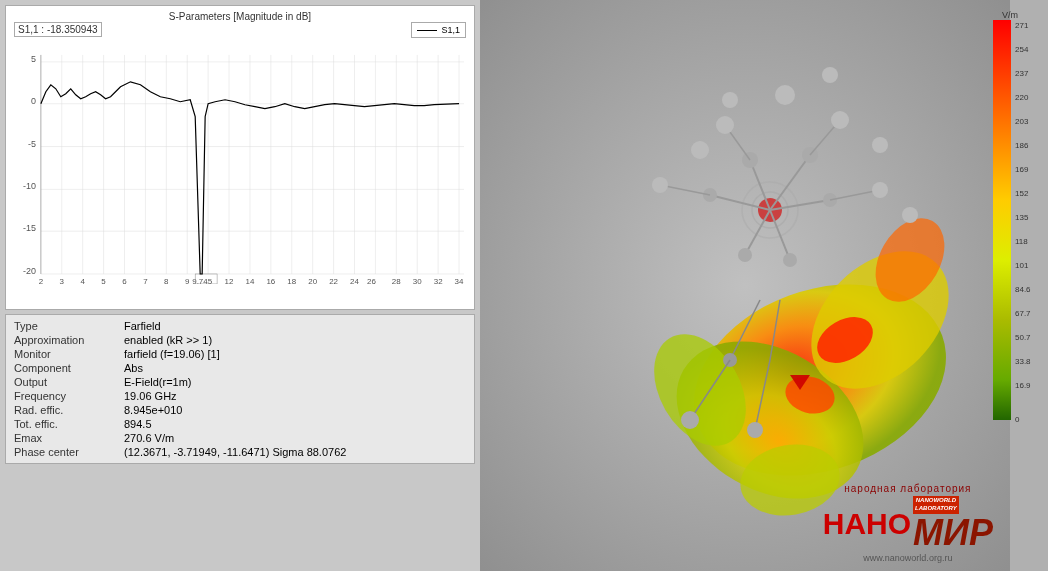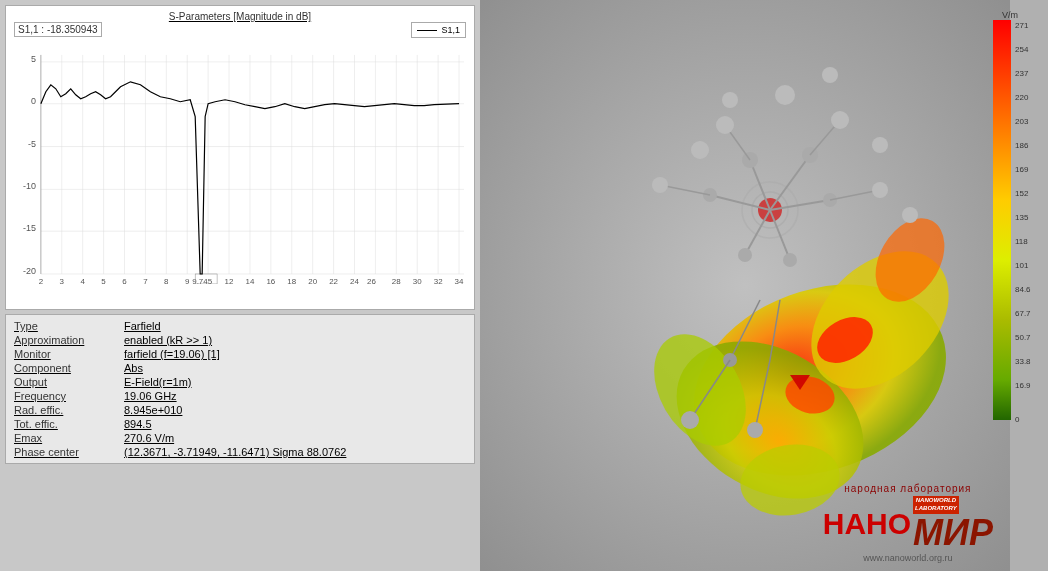--- a/index.html
+++ b/index.html
@@ -21,21 +21,20 @@
       height: 571px;
     }
 
     
     .left-panel {
       display: flex;
       flex-direction: column;
       width: 480px;
       height: 571px;
       background: #c8c8c8;
-      text-decoration: underline;
     }
 
     
     .chart-area {
       width: 470px;
       height: 305px;
       background: white;
       margin: 5px 5px 2px 5px;
       border: 1px solid #aaa;
       position: relative;

